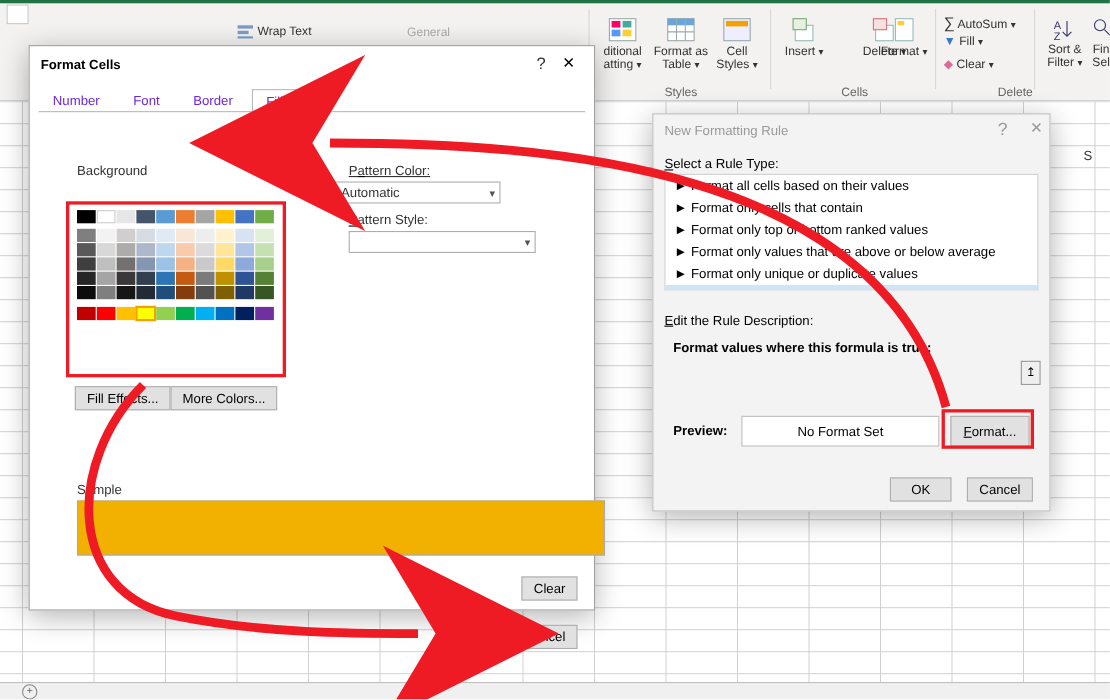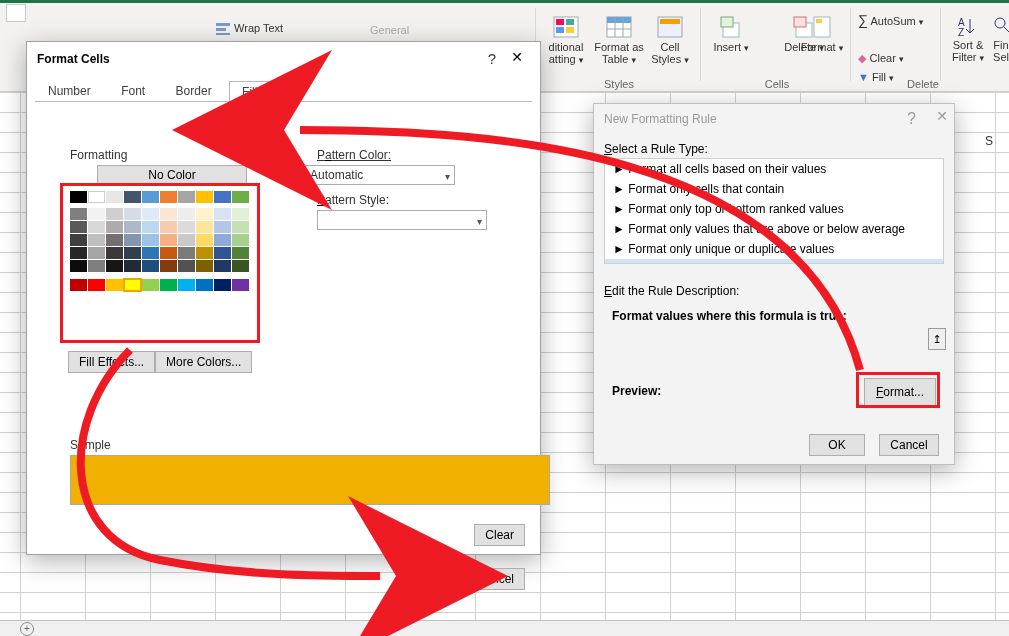--- a/index.html
+++ b/index.html
@@ -26,21 +26,21 @@
   }
   .col-head { position:absolute; top:134px; font-size:12px; color:#333;}
   .sheet-tab-bar { position:absolute; left:0; right:0; bottom:0; height:16px; background:#f0f0f0; border-top:1px solid #c0c0c0;}
   .sh-plus { position:absolute; left:20px; top:1px; width:14px; height:14px; border:1px solid #888; border-radius:50%; font-size:10px; line-height:12px; text-align:center; color:#666;}
   
   .dlg1 { position:absolute; left:26px; top:41px; width:515px; height:514px; background:#fff; border:1px solid #a0a0a0; box-shadow:0 6px 24px rgba(0,0,0,.3);}
   .dlg1 .title { position:absolute; left:10px; top:10px; font-size:12px; font-weight:600;}
   .dlg1 .help { position:absolute; right:44px; top:8px; font-size:15px; color:#333; cursor:help;}
   .dlg1 .close { position:absolute; right:6px; top:0px; width:34px; height:30px; text-align:center; line-height:30px; font-size:14px;}
   .tabs { position:absolute; left:8px; right:8px; top:38px; border-bottom:1px solid #b8b8b8; height:22px;}
-  .tabs .tab { display:inline-block; font-size:12px; padding:3px 12px; border:1px solid transparent; border-bottom:none; color:#404040; cursor:pointer;}
+  .tabs .tab { display:inline-block; font-size:12px; padding:3px 12px; border:1px solid transparent; border-bottom:none; color:#6d28d9; cursor:pointer;}
   .tabs .tab.active { border-color:#b8b8b8; background:#fff; position:relative; top:1px;}
   .red-box { border:3px solid #ee1b24; position:absolute;}
   .lbl { font-size:12px; color:#333;}
   .no-color-btn{ position:absolute; left:70px; top:123px; width:150px; height:20px; border:1px solid #adadad; background:#e1e1e1; font-size:12px; text-align:center; line-height:18px;}
   .palette { position:absolute; left:43px; top:149px; width:181px; height:142px; }
   .palette .prow { display:flex; gap:1px; margin-bottom:1px;}
   .palette .sw { width:17px; height:12px;}
   .selected-sw { outline:2px solid #f2a100; outline-offset:-1px;}
   .btn { border:1px solid #adadad; background:#e1e1e1; font-size:12px; padding:3px 10px; text-align:center;}
   .sample-rect { position:absolute; left:43px; top:413px; width:480px; height:50px; background:#f2b100; border:1px solid #a8a8a8;}
@@ -149,21 +149,21 @@
     <span style="font-size:9px;">▾</span>
   </div>
   <div class="ribbon-group-label" style="left:712px; width:130px;">Cells</div>
   <div class="sep" style="left:850px;"></div>
 
   <span class="rb-sm" style="left:858px; top:12px;">
     <span style="font-size:14px;">∑</span>
     <span>AutoSum</span>
     <span style="font-size:9px;">▾</span>
   </span>
-  <span class="rb-sm" style="left:858px; top:32px;margin-top:39px;">
+  <span class="rb-sm" style="left:858px; top:32px;">
     <span style="color:#3b78c9;">▼</span>
     <span>Fill</span>
     <span style="font-size:9px;">▾</span>
   </span>
   <span class="rb-sm" style="left:858px; top:52px;">
     <span style="color:#db6a9a;">◆</span>
     <span>Clear</span>
     <span style="font-size:9px;">▾</span>
   </span>
   <div class="sep" style="left:940px;"></div>
@@ -198,22 +198,21 @@
 <div class="dlg1">
   <div class="title">Format Cells</div>
   <span class="help">?</span>
   <span class="close">✕</span>
   <div class="tabs">
     <span class="tab">Number</span>
     <span class="tab">Font</span>
     <span class="tab">Border</span>
     <span class="tab active">Fill</span>
   </div>
-  <span class="lbl" style="position:absolute; left:43px; top:106px;">Formatting</span>
-  <div class="no-color-btn">No Color</div>
+  <span class="lbl" style="position:absolute; left:43px; top:106px;">Background</span>
 
   <span class="lbl" style="position:absolute; left:290px; top:106px;text-decoration:underline;">P<span class="underline">a</span>ttern Color:</span>
   <div class="combo" style="left:276px; top:123px; width:152px;">Automatic</div>
   <span class="lbl" style="position:absolute; left:290px; top:151px;"><span class="underline">P</span>attern Style:</span>
   <div class="combo" style="left:290px; top:168px; width:170px;"></div>
 
   <div class="palette">
     <div class="prow">
         <div class="sw" style="background:#000000"></div>
         <div class="sw" style="background:#ffffff;border:1px solid #ccc"></div>
@@ -324,20 +323,21 @@
     <div class="li">► <span>Format only top or bottom ranked values</span></div>
     <div class="li">► <span>Format only values that are above or below average</span></div>
     <div class="li">► <span>Format only unique or duplicate values</span></div>
     <div class="li sel">► <span>Use a formula to determine which cells to format</span></div>
   </div>
   <span class="rule-lbl" style="top:180px;"><span class="underline">E</span>dit the Rule Description:</span>
   <span class="rule-lbl" style="top:205px; left:18px; font-weight:600;">Format values where this formula is true:</span>
   <div class="formula-ref">↥</div>
 
   <span class="rule-lbl" style="top:280px; left:18px; font-weight:600;">Preview:</span>
+  <div class="preview-box">No Format Set</div>
   <button class="btn format-btn"><span class="underline">F</span>ormat...</button>
 
   <button class="btn ok2">OK</button>
   <button class="btn cancel2">Cancel</button>
 </div>
 
 <div class="red-box" style="left:212px; top:116px; width:44px; height:24px;"></div>
 <div class="red-box" style="left:60px; top:183px; width:200px; height:160px;"></div>
 <div class="red-box" style="left:407px; top:558px; width:52px; height:30px;"></div>
 <div class="red-box" style="left:856px; top:372px; width:84px; height:36px;"></div>

